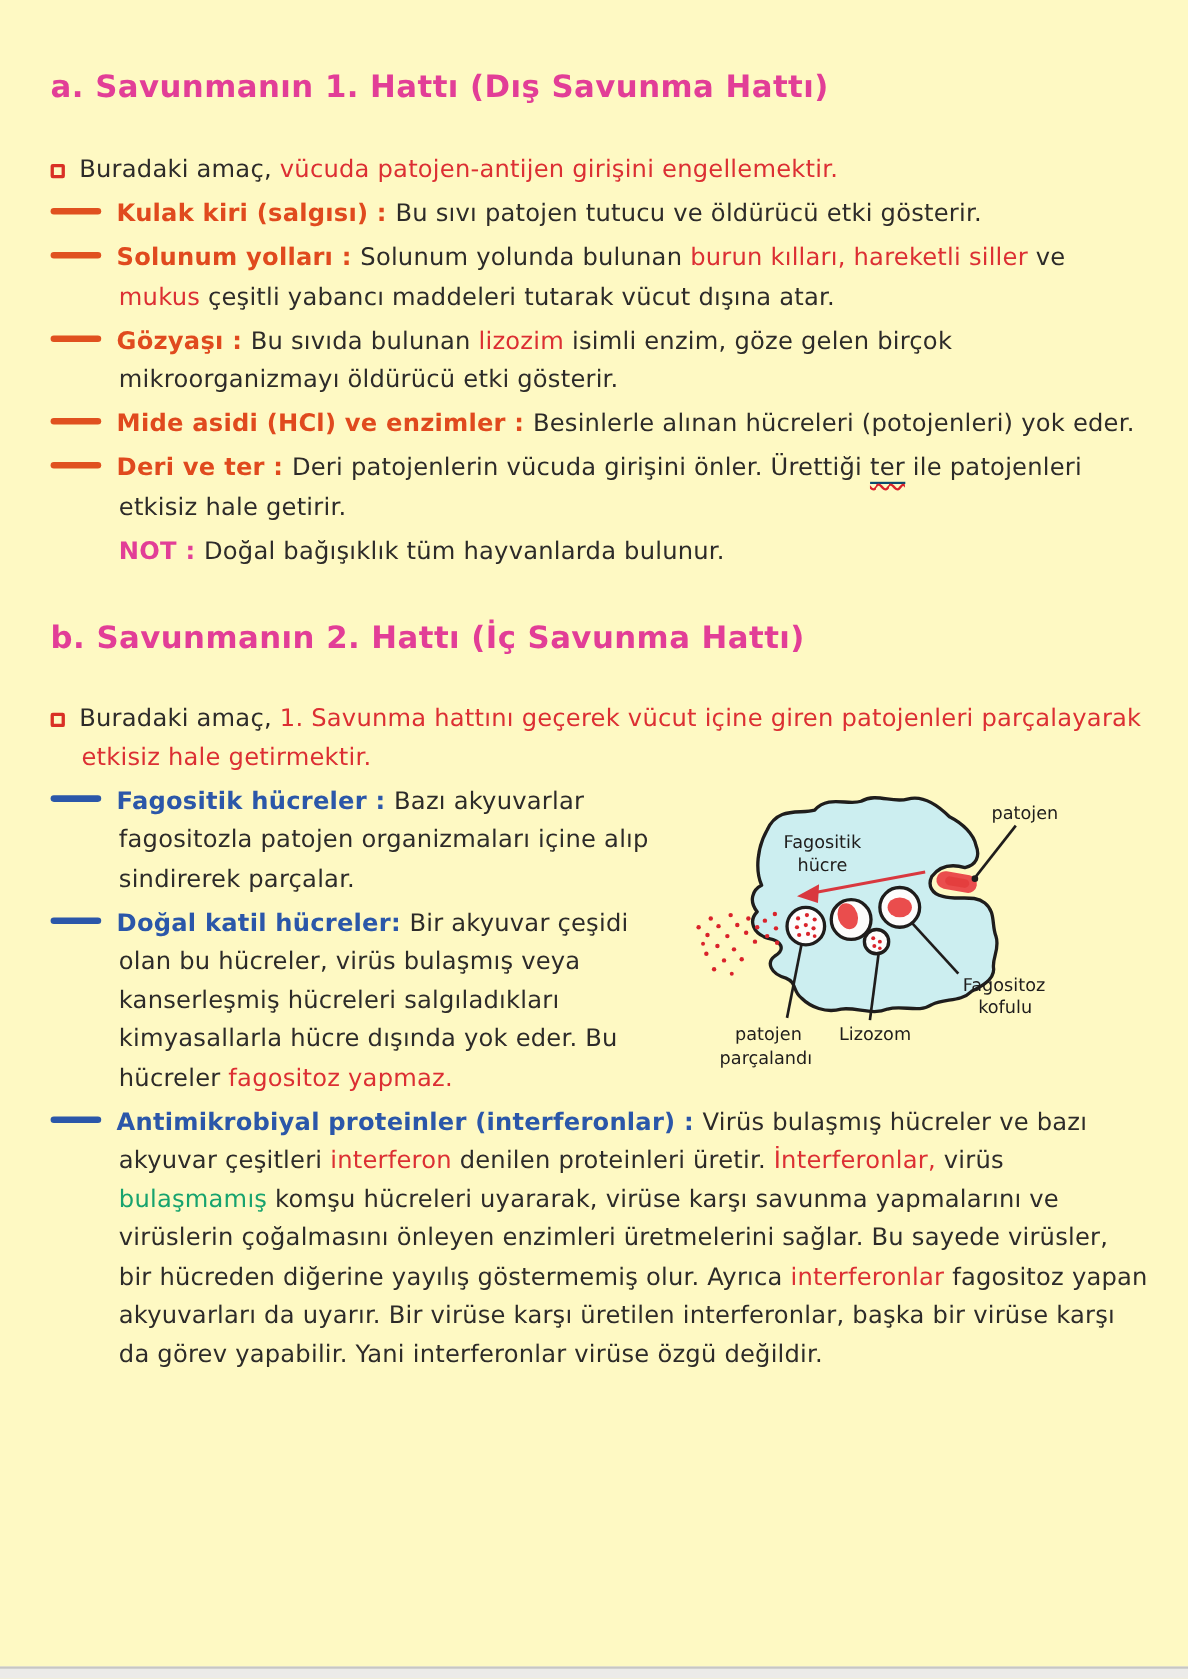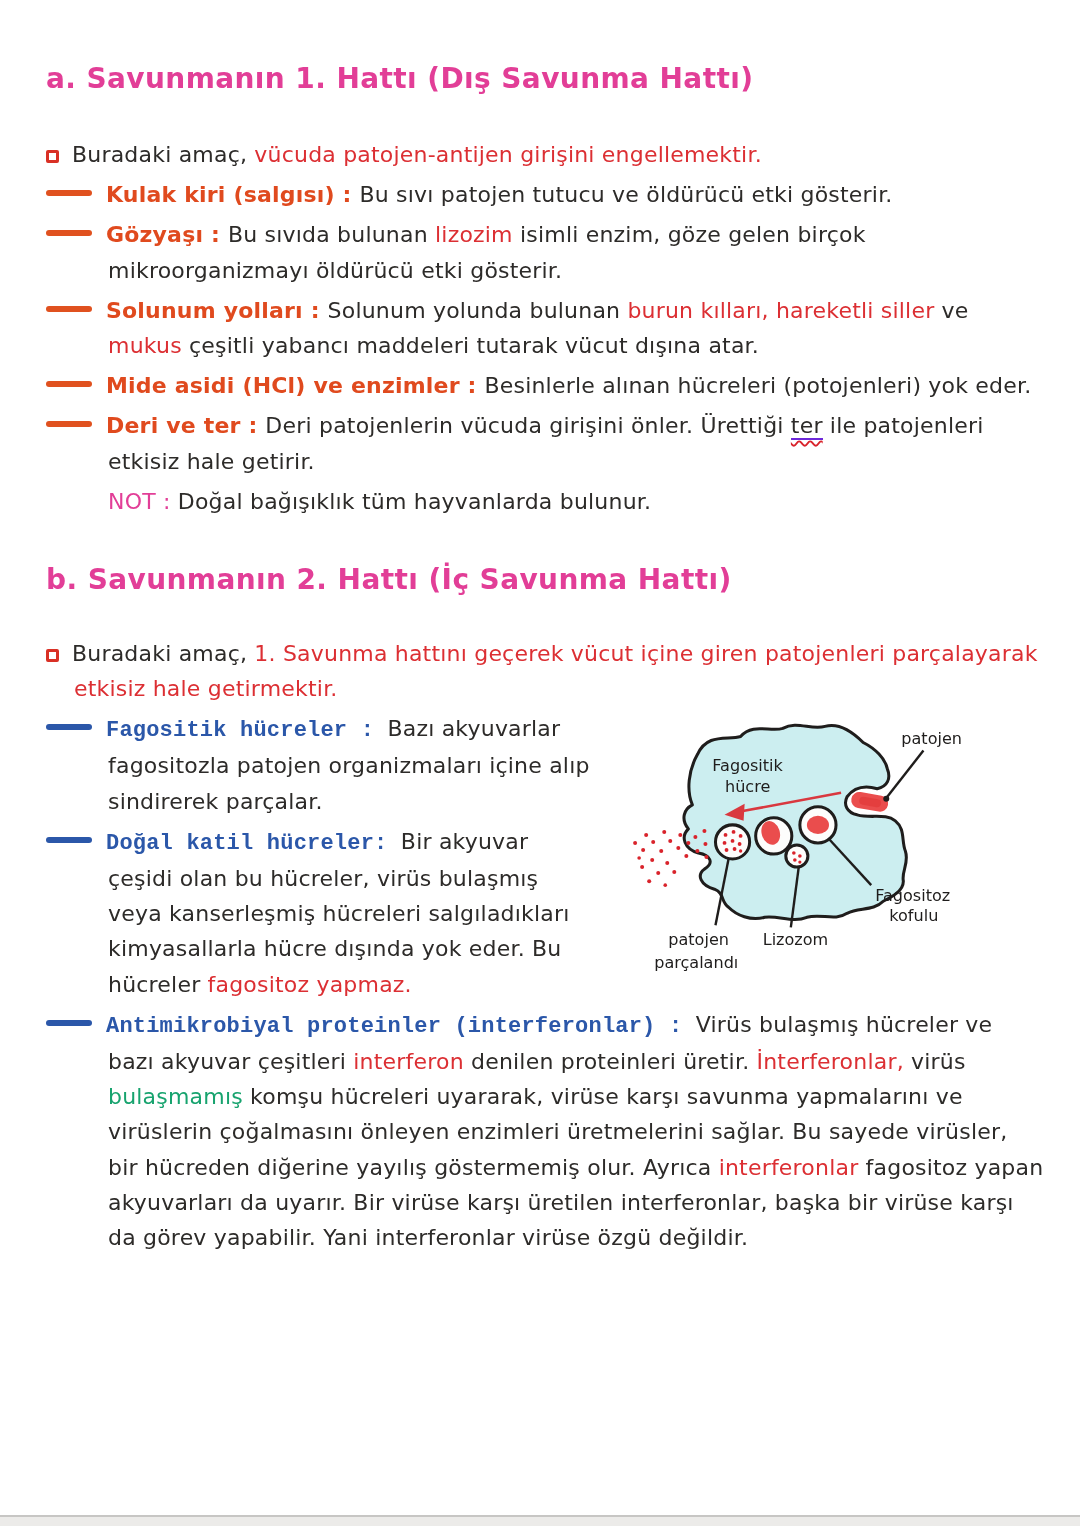--- a/index.html
+++ b/index.html
@@ -1,19 +1,19 @@
 <!DOCTYPE html>
 <html><head>
 <meta charset="utf-8">
 <style>
   * { margin:0; padding:0; box-sizing:border-box; }
   html,body { background:#e8e8e6; }
   .page {
     position:relative; width:1080px; height:1526px;
-    background:#ffffff; overflow:hidden;
+    background:#fef9c3; overflow:hidden;
     font-family:"DejaVu Sans", sans-serif;
     color:#2d2b29;
   }
   .content { position:absolute; left:46px; top:62px; right:36px; }
   .sec-title {
     font-size:28px; font-weight:bold; letter-spacing:.4px;
     color:#e23e97; margin-bottom:42px;
   }
   .sec-title.b { margin-top:44px; margin-bottom:40px; }
   p.note-line { font-size:22px; line-height:1.6; letter-spacing:.2px; margin-bottom:5px; }
@@ -25,27 +25,27 @@
     display:inline-block; width:13px; height:13px; margin-right:13px;
     border:3px solid #d93025; border-radius:2px; vertical-align:-1px;
   }
   .dash{
     display:inline-block; width:46px; height:6px; margin-right:14px;
     border-radius:3px; vertical-align:6px;
   }
   .dash.orange{ background:#e0511f; }
   .dash.blue  { background:#2b57a9; }
   .h-orange{ color:#e04a1e; font-weight:bold; }
-  .h-blue  { color:#2b57a9; font-weight:bold;font-family:Liberation Mono, monospace; }
-  .h-pink  { color:#e23e97; font-weight:normal; }
+  .h-blue  { color:#2b57a9; font-weight:bold; }
+  .h-pink  { color:#e23e97; font-weight:bold; }
   .t-red   { color:#dc2f33; }
   .t-green { color:#17a36e; }
   .t-black { color:#2d2b29; }
   .ter-mark{
-    border-bottom:2px solid #6d28d9;
+    border-bottom:2px solid #0c4a6e;
     text-decoration:underline wavy #d9232b 2px;
     text-underline-offset:7px;
   }
   .sec-b-body { }
   .diagram {
     float:right; width:432px; height:276px;
     margin:2px 0 6px 14px;
   }
   .svg-label { font-family:"DejaVu Sans", sans-serif; font-size:16px; fill:#1f1d1c; }
   .paper-edge {
@@ -58,23 +58,23 @@
 
 <div class="page">
   <div class="content">
 
     <div class="sec-title">a. Savunmanın 1. Hattı (Dış Savunma Hattı)</div>
 
     <p class="note-line row-sq"><span class="sq-bullet"></span><span class="t-black">Buradaki amaç, </span><span class="t-red">vücuda patojen-antijen girişini engellemektir.</span></p>
 
     <p class="note-line row-dash"><span class="dash orange"></span><span class="h-orange">Kulak kiri (salgısı) : </span><span class="t-black">Bu sıvı patojen tutucu ve öldürücü etki gösterir.</span></p>
 
+    <p class="note-line row-dash"><span class="dash orange"></span><span class="h-orange">Solunum yolları : </span><span class="t-black">Solunum yolunda bulunan </span><span class="t-red">burun kılları, hareketli siller</span><span class="t-black"> ve </span><span class="t-red">mukus</span><span class="t-black"> çeşitli yabancı maddeleri tutarak vücut dışına atar.</span></p>
+
     <p class="note-line row-dash"><span class="dash orange"></span><span class="h-orange">Gözyaşı : </span><span class="t-black">Bu sıvıda bulunan </span><span class="t-red">lizozim</span><span class="t-black"> isimli enzim, göze gelen birçok mikroorganizmayı öldürücü etki gösterir.</span></p>
-
-    <p class="note-line row-dash"><span class="dash orange"></span><span class="h-orange">Solunum yolları : </span><span class="t-black">Solunum yolunda bulunan </span><span class="t-red">burun kılları, hareketli siller</span><span class="t-black"> ve </span><span class="t-red">mukus</span><span class="t-black"> çeşitli yabancı maddeleri tutarak vücut dışına atar.</span></p>
 
     <p class="note-line row-dash"><span class="dash orange"></span><span class="h-orange">Mide asidi (HCl) ve enzimler : </span><span class="t-black">Besinlerle alınan hücreleri (potojenleri) yok eder.</span></p>
 
     <p class="note-line row-dash"><span class="dash orange"></span><span class="h-orange">Deri ve ter : </span><span class="t-black">Deri patojenlerin vücuda girişini önler. Ürettiği </span><span class="t-black ter-mark">ter</span><span class="t-black"> ile patojenleri etkisiz hale getirir.</span></p>
 
 
     <p class="note-line row-ind"><span class="h-pink">NOT : </span><span class="t-black">Doğal bağışıklık tüm hayvanlarda bulunur.</span></p>
 
     <div class="sec-title b">b. Savunmanın 2. Hattı (İç Savunma Hattı)</div>
 

